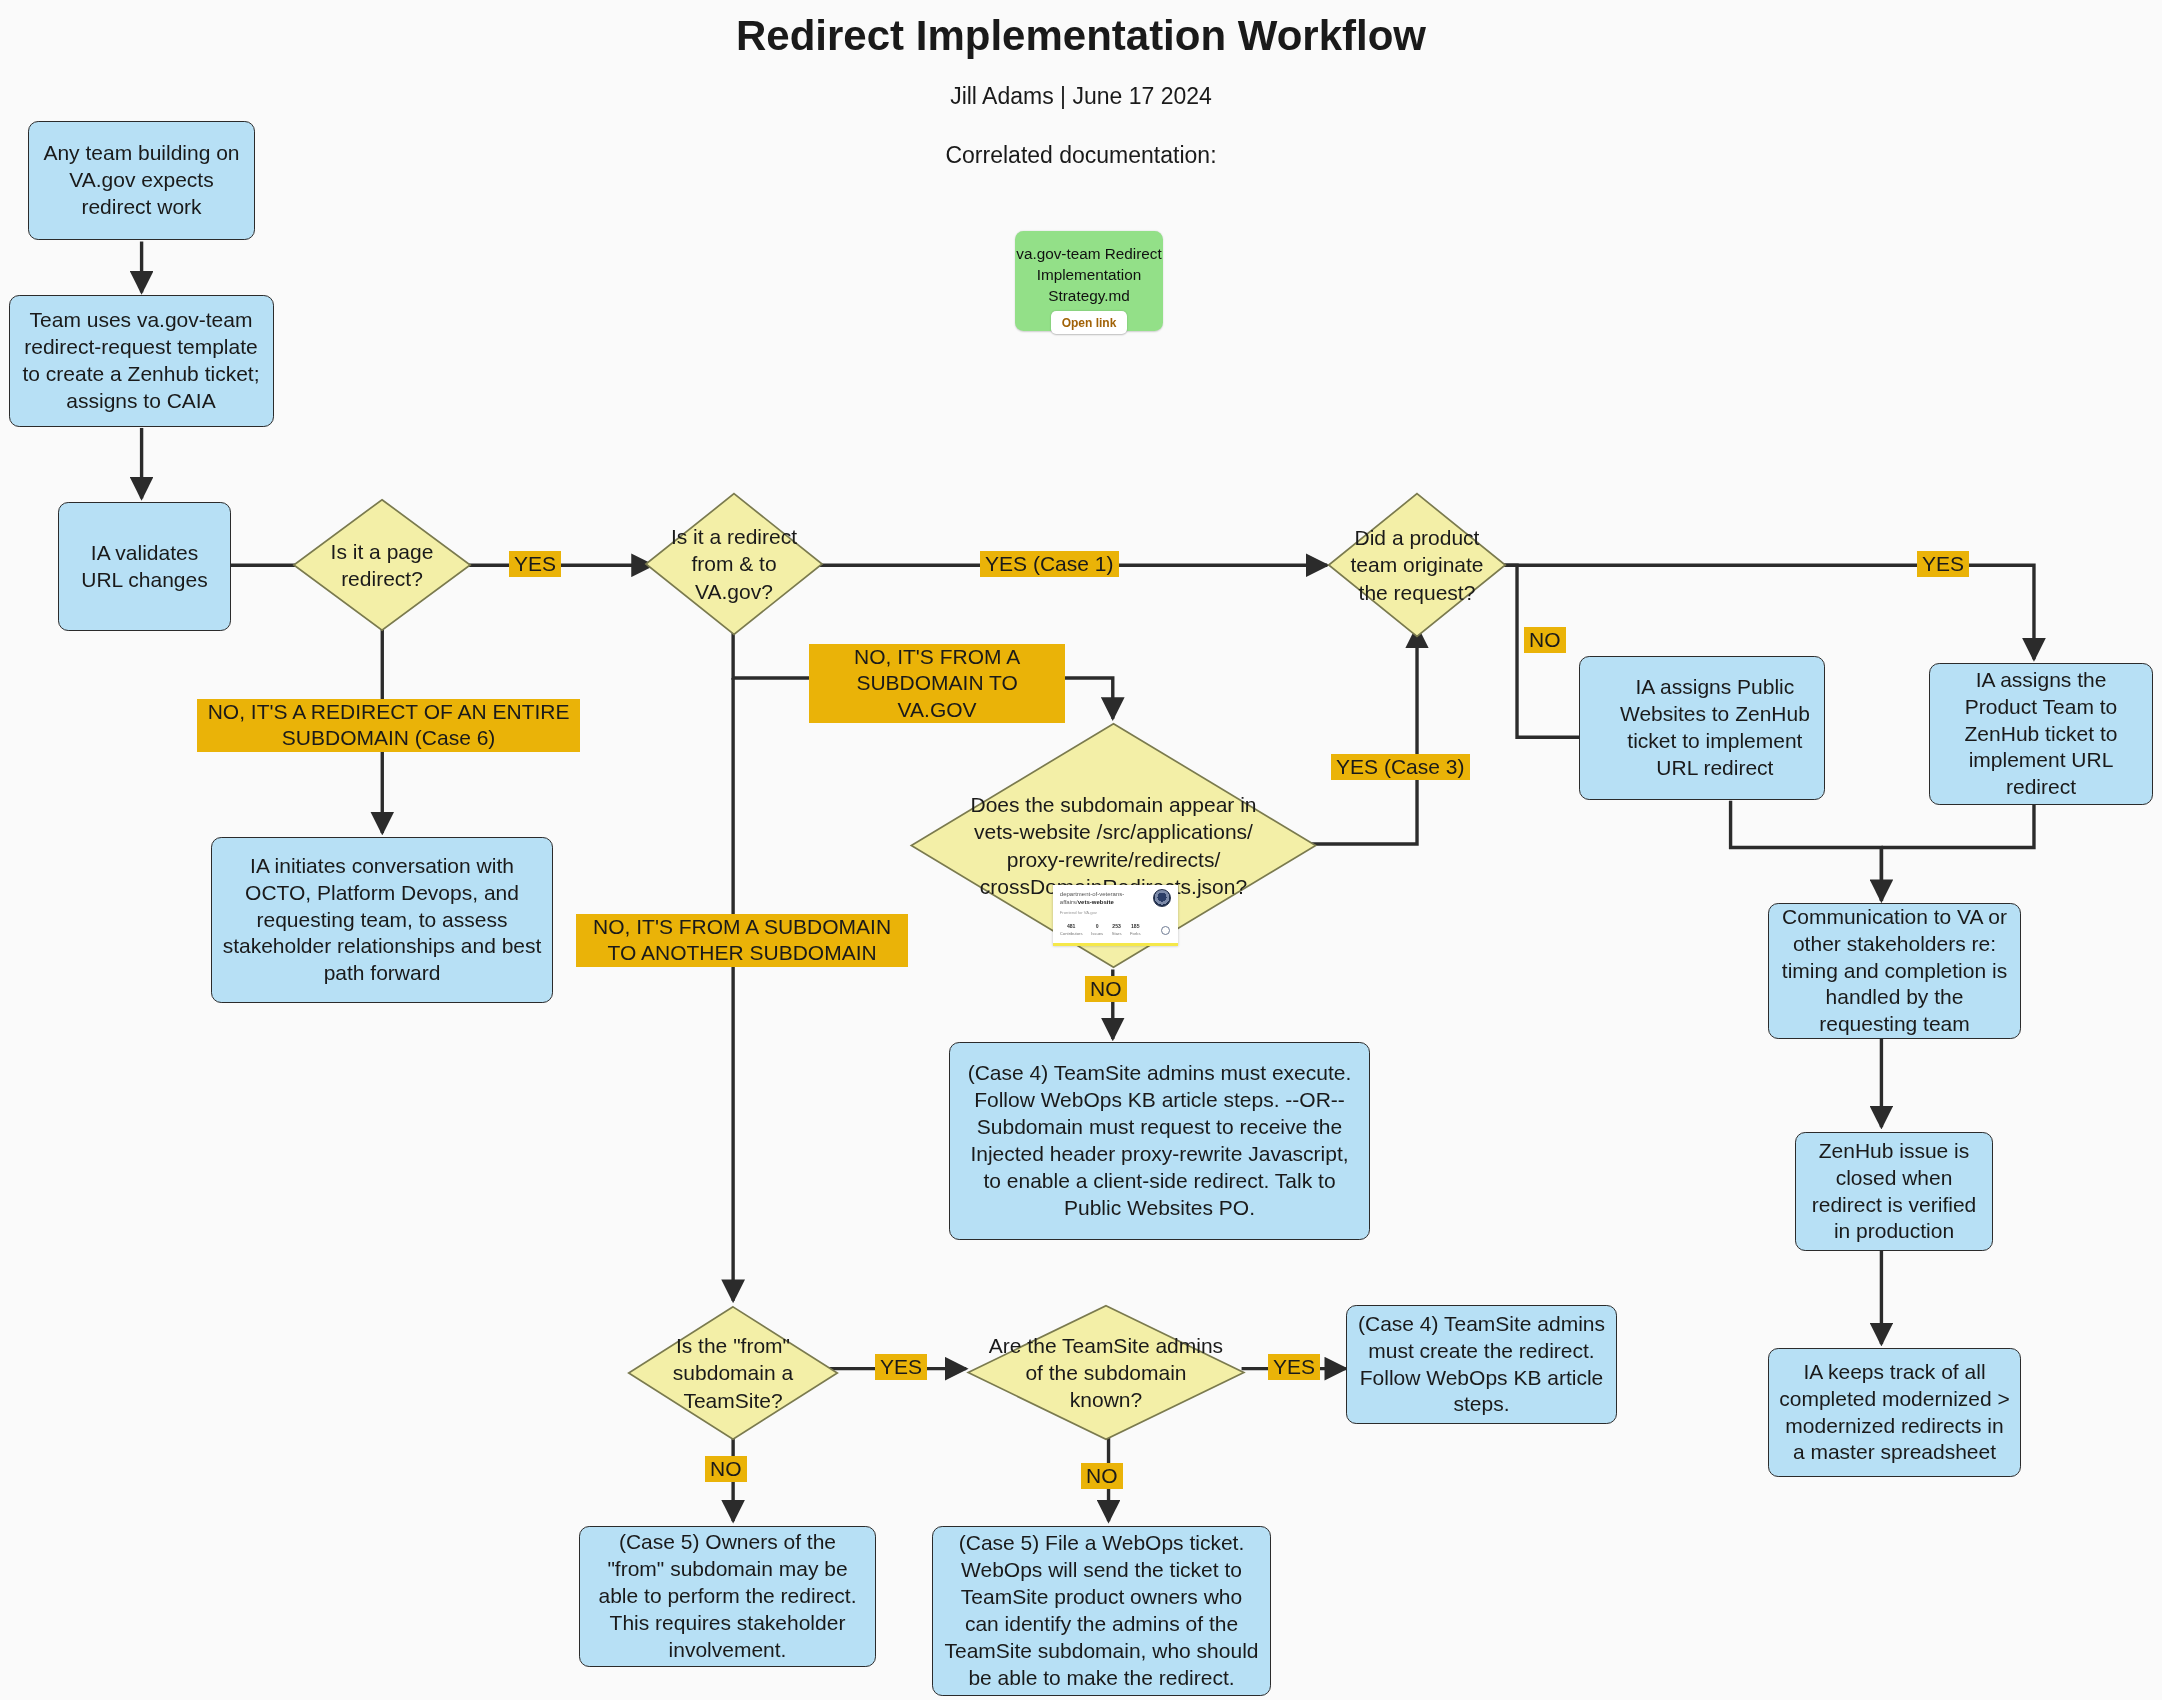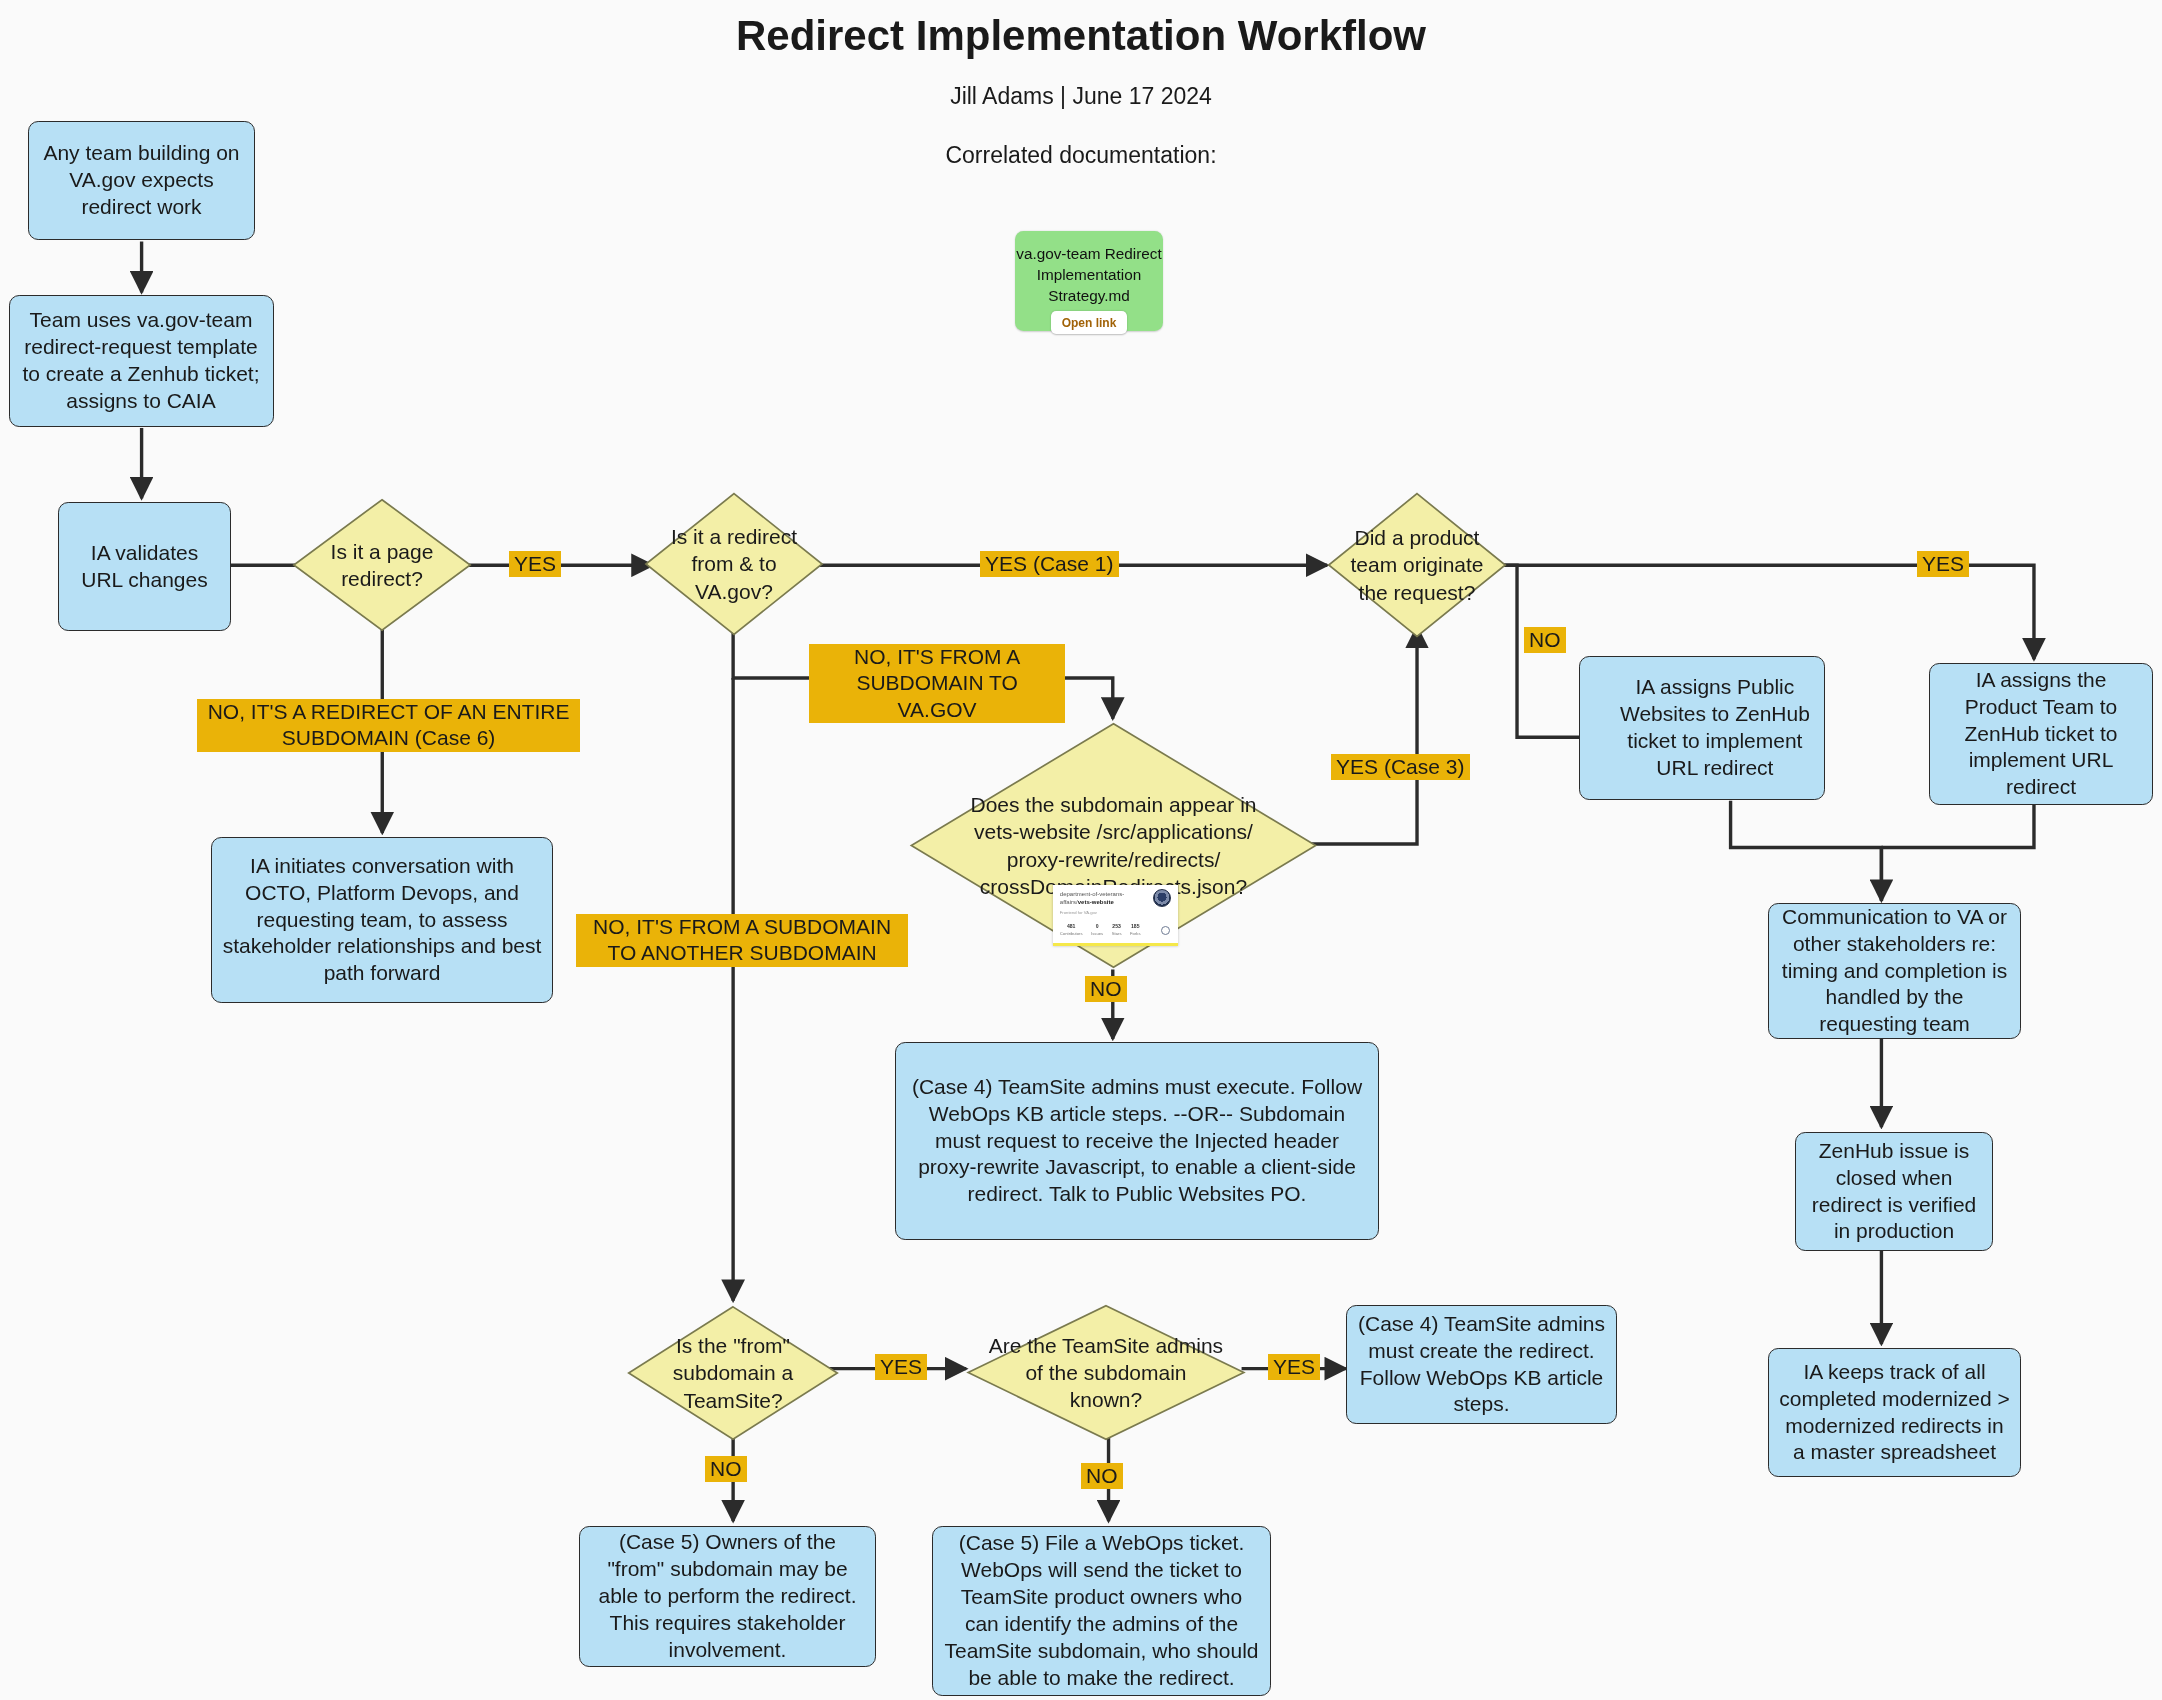--- a/index.html
+++ b/index.html
@@ -296,21 +296,21 @@
     <div class="gh-stats">
       <div class="gh-stat"><b>481</b><span>Contributors</span></div>
       <div class="gh-stat"><b>0</b><span>Issues</span></div>
       <div class="gh-stat"><b>253</b><span>Stars</span></div>
       <div class="gh-stat"><b>185</b><span>Forks</span></div>
     </div>
     <div class="gh-mark"></div>
     <div class="gh-pink"></div>
   </div>
 
-  <div class="node box" style="left:895px; top:1042px; width:484px; height:198px;">
+  <div class="node box" style="left:949px; top:1042px; width:421px; height:198px;">
     <span>(Case 4) TeamSite admins must execute. Follow WebOps KB article steps. --OR-- Subdomain must request to receive the Injected header proxy-rewrite Javascript, to enable a client-side redirect. Talk to Public Websites PO.</span>
   </div>
 
   <div class="node box" style="left:1579px; top:656px; width:246px; height:144px;padding-left:36px;">
     <span>IA assigns Public Websites to ZenHub ticket to implement URL redirect</span>
   </div>
 
   <div class="node box" style="left:1929px; top:663px; width:224px; height:142px;">
     <span>IA assigns the Product Team to ZenHub ticket to implement URL redirect</span>
   </div>

